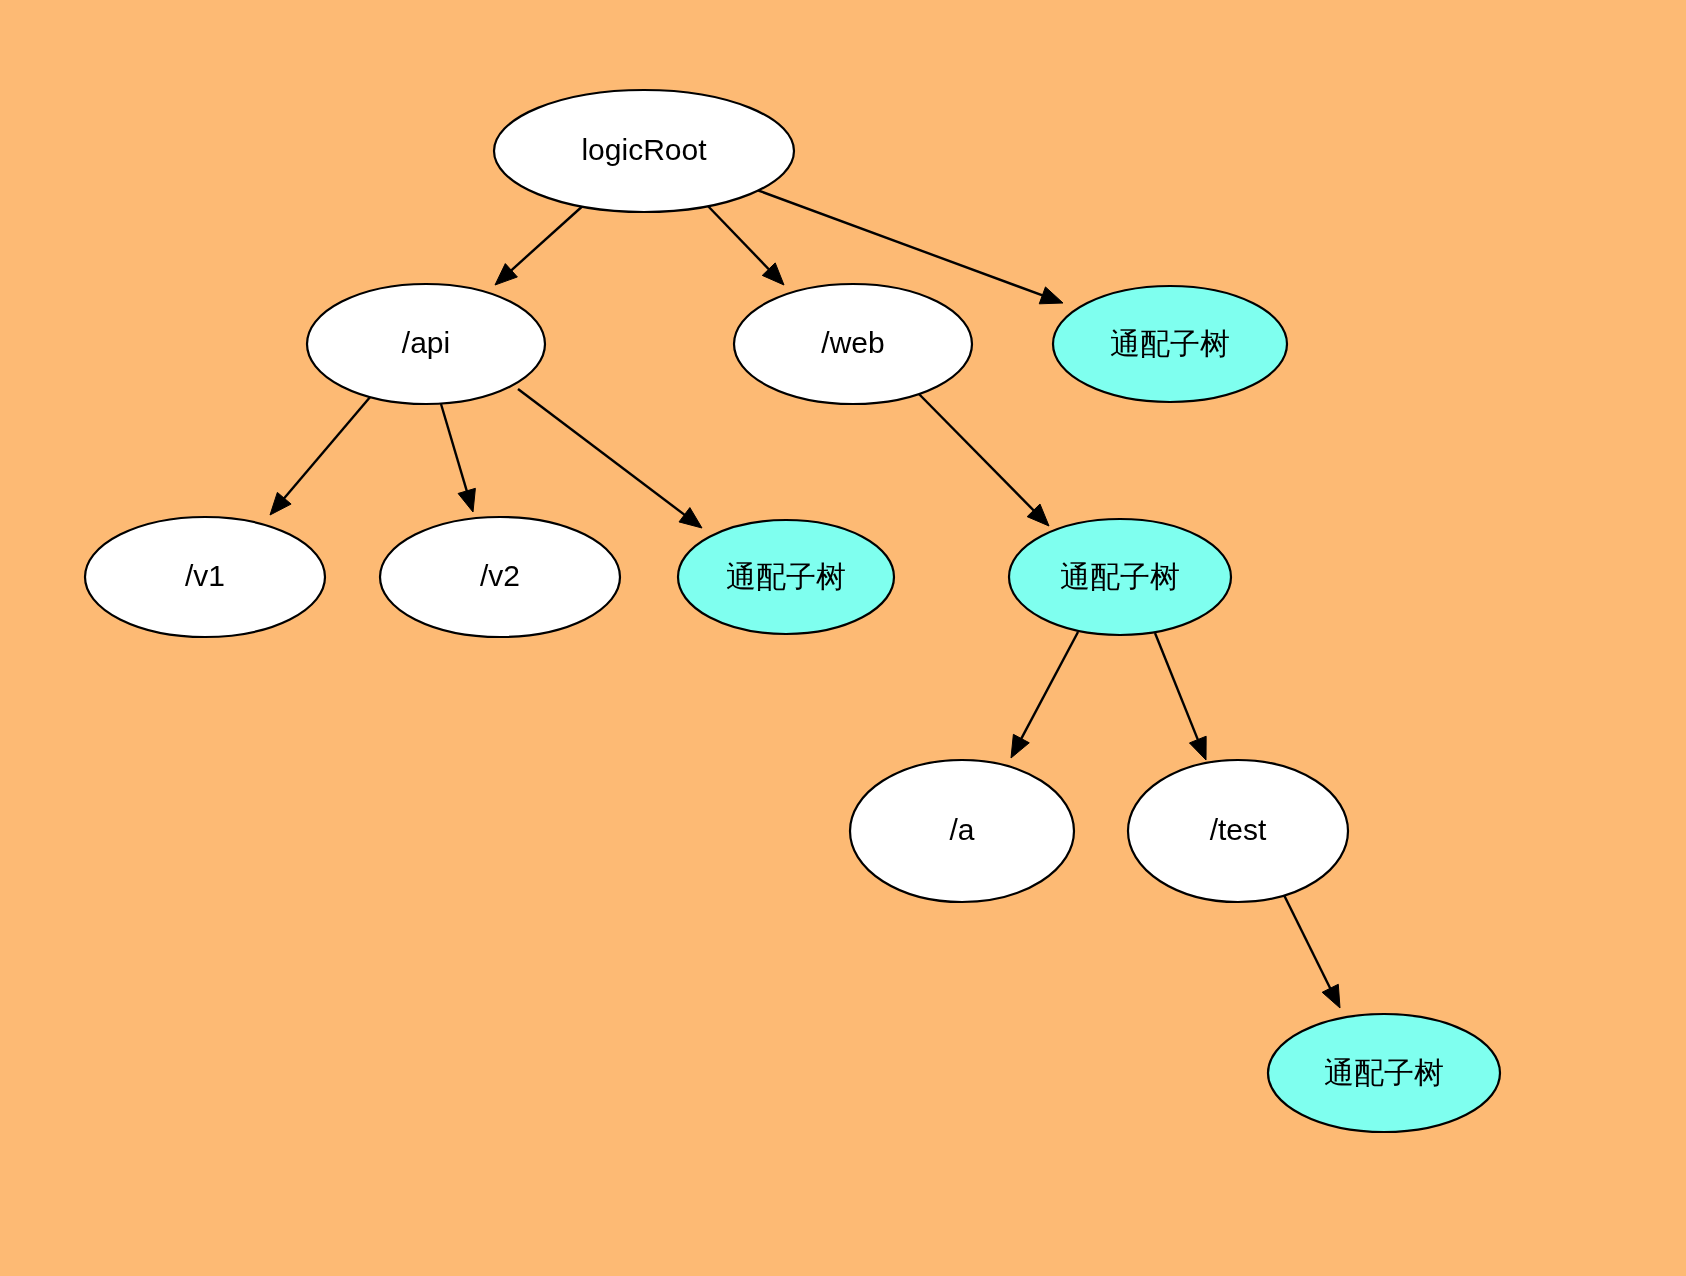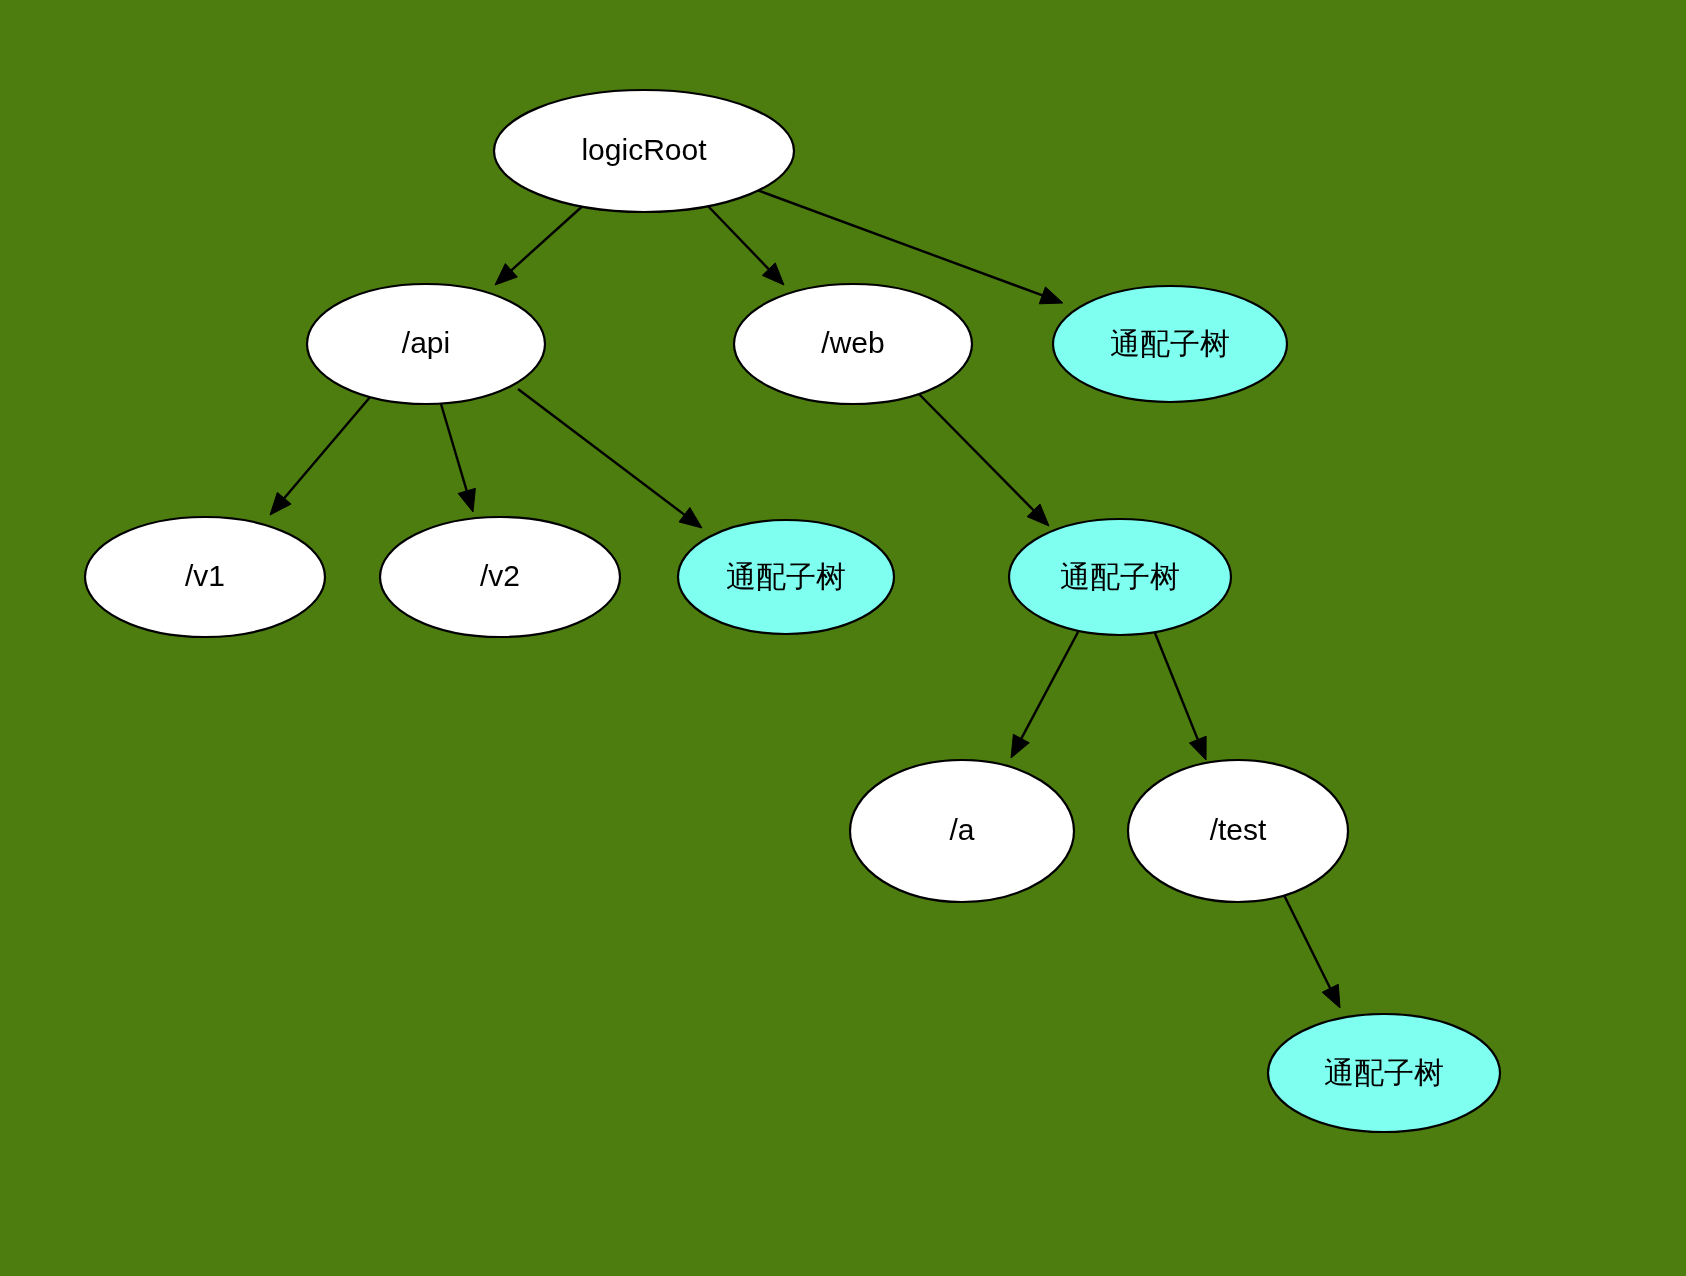--- a/index.html
+++ b/index.html
@@ -7,21 +7,21 @@
     padding: 0;
     background: #ffffff;
   }
   body {
     font-family: "Liberation Sans", "DejaVu Sans", sans-serif;
   }
   #canvas {
     position: relative;
     width: 1686px;
     height: 1276px;
-    background: #4d7c0f;
+    background: #fdba74;
     overflow: hidden;
   }
   svg#graph {
     position: absolute;
     top: 0;
     left: 0;
     width: 1686px;
     height: 1276px;
     display: block;
   }

